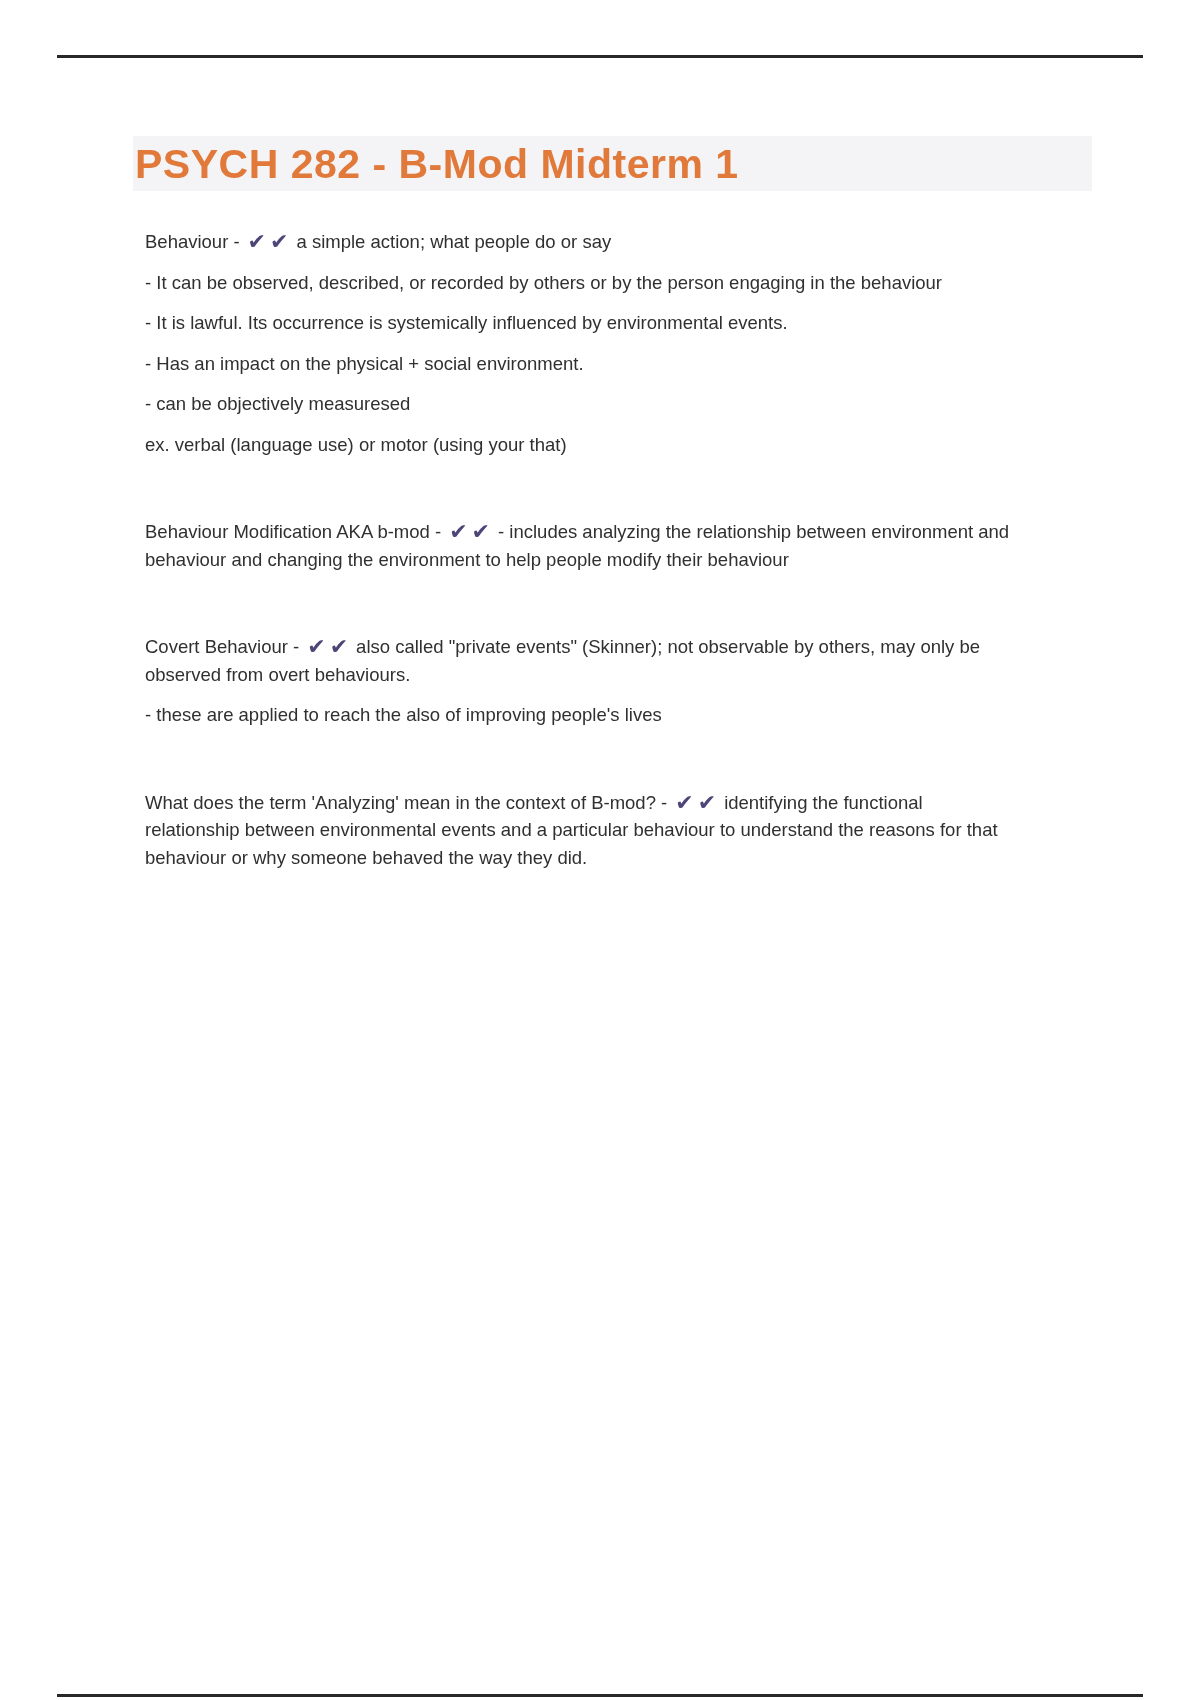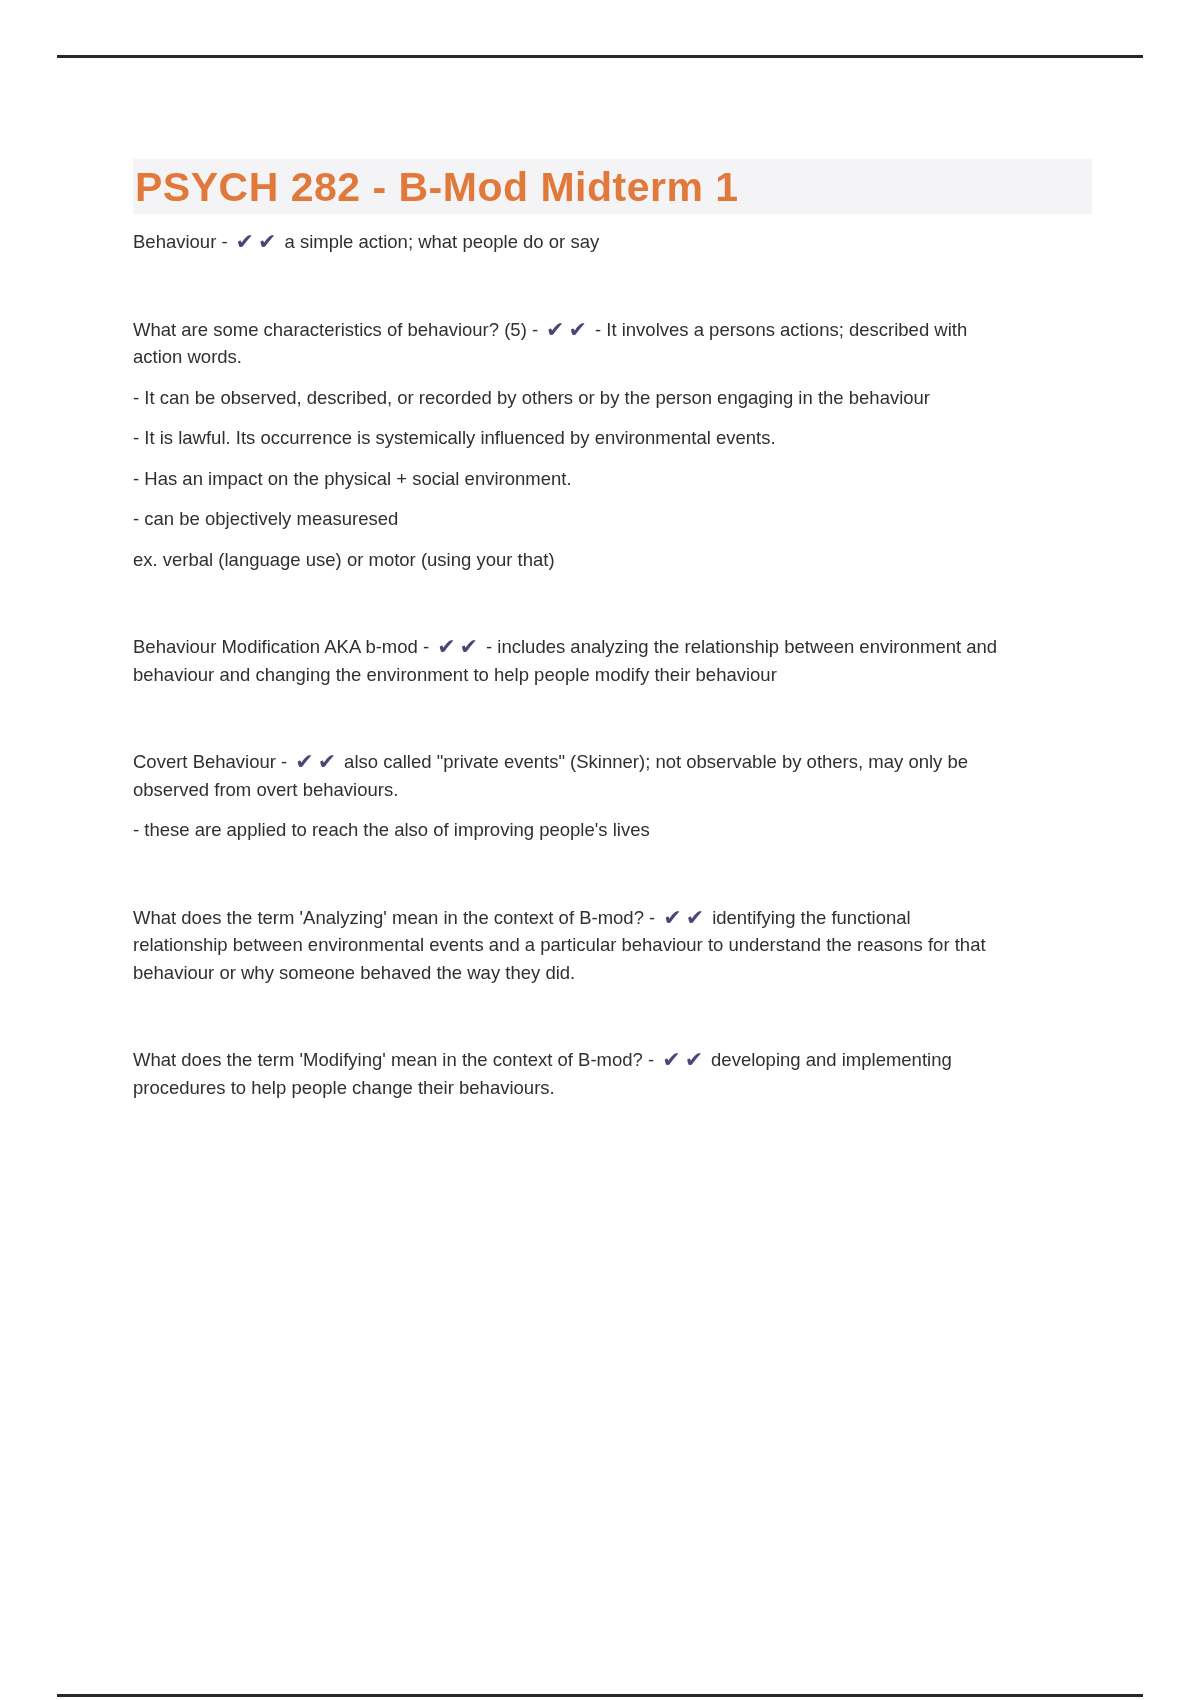--- a/index.html
+++ b/index.html
@@ -16,42 +16,42 @@
     position: absolute;
     left: 57px;
     width: 1086px;
     height: 3px;
     background: #282828;
   }
   .rule.top { top: 55px; }
   .rule.bottom { top: 1694px; }
   .title-bar {
     position: absolute;
-    left: 133px; top: 159px;
+    left: 133px; top: 136px;
     width: 959px; height: 55px;
     background: #f4f4f6;
   }
   .title-bar h1 {
     margin: 0;
     padding-left: 2px;
     font-size: 41px;
     line-height: 56px;
     font-weight: 700;
     color: #e0793a;
     letter-spacing: 0.5px;
     white-space: nowrap;
   }
   .content {
     position: absolute;
     left: 133px; top: 200px;
     width: 960px;
   }
   .para {
     width: 868px;
-    margin: 13px 0;
+    margin: 13px 12px;
     font-size: 18.5px;
     line-height: 27.5px;
   }
   .content > .para:first-child { margin-top: 28px; }
   .group { margin-top: 60px; }
   .check {
     font-family: "DejaVu Sans", sans-serif;
     color: #4d4577;
     font-weight: 700;
     font-size: 22px;
@@ -69,43 +69,37 @@
   <div class="title-bar">
     <h1>PSYCH 282 - B-Mod Midterm 1</h1>
   </div>
 
   <div class="content">
 
     <p class="para">
       <span>Behaviour -</span><span class="check">✔✔</span><span>a simple action; what people do or say</span>
     </p>
 
-    <p class="para group">
-      <span>What are some characteristics of behaviour? (5) -</span><span class="check">✔✔</span><span>- It involves a persons actions; described with action words.</span>
-    </p>
     <p class="para">- It can be observed, described, or recorded by others or by the person engaging in the behaviour</p>
     <p class="para">- It is lawful. Its occurrence is systemically influenced by environmental events.</p>
     <p class="para">- Has an impact on the physical + social environment.</p>
 
     <p class="para">- can be objectively measuresed</p>
     <p class="para">ex. verbal (language use) or motor (using your that)</p>
 
     <p class="para group">
       <span>Behaviour Modification AKA b-mod -</span><span class="check">✔✔</span><span>- includes analyzing the relationship between environment and behaviour and changing the environment to help people modify their behaviour</span>
     </p>
 
     <p class="para group">
       <span>Covert Behaviour -</span><span class="check">✔✔</span><span>also called "private events" (Skinner); not observable by others, may only be observed from overt behaviours.</span>
     </p>
     <p class="para">- these are applied to reach the also of improving people's lives</p>
 
     <p class="para group">
       <span>What does the term 'Analyzing' mean in the context of B-mod? -</span><span class="check">✔✔</span><span>identifying the functional relationship between environmental events and a particular behaviour to understand the reasons for that behaviour or why someone behaved the way they did.</span>
     </p>
 
-    <p class="para group">
-      <span>What does the term 'Modifying' mean in the context of B-mod? -</span><span class="check">✔✔</span><span>developing and implementing procedures to help people change their behaviours.</span>
-    </p>
 
   </div>
 
   <div class="rule bottom"></div>
 </div>
 
 </body></html>

